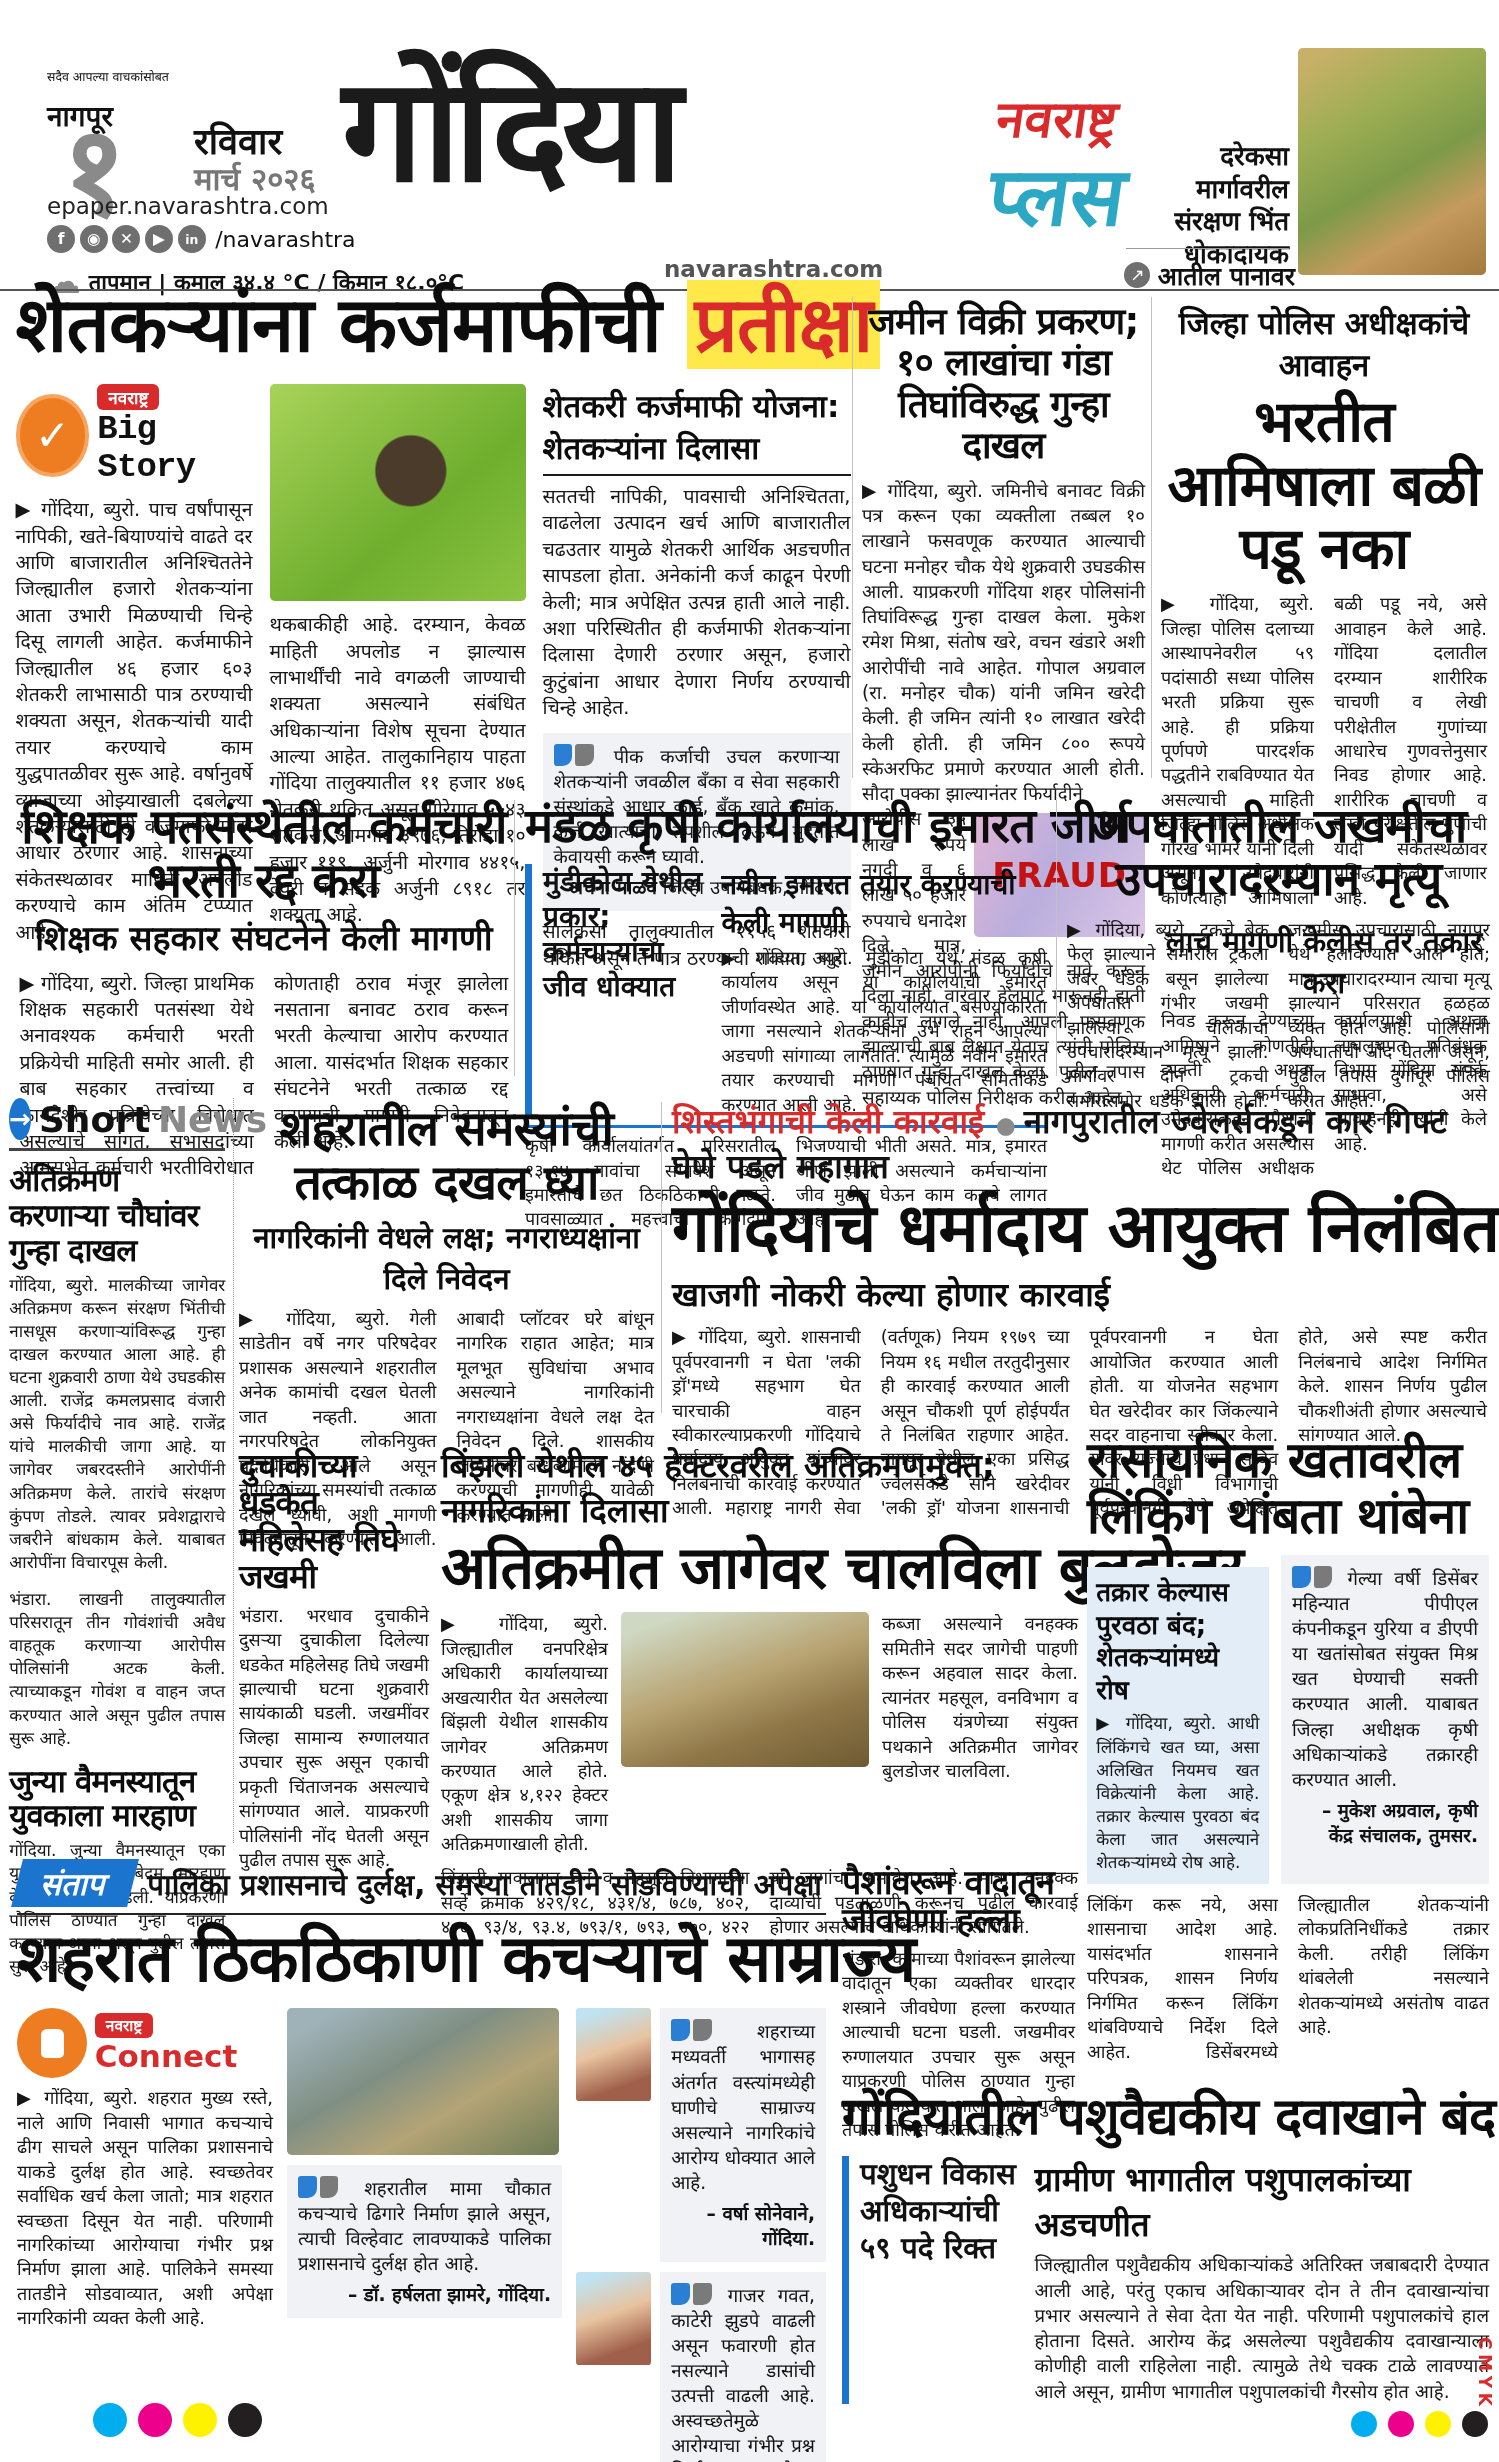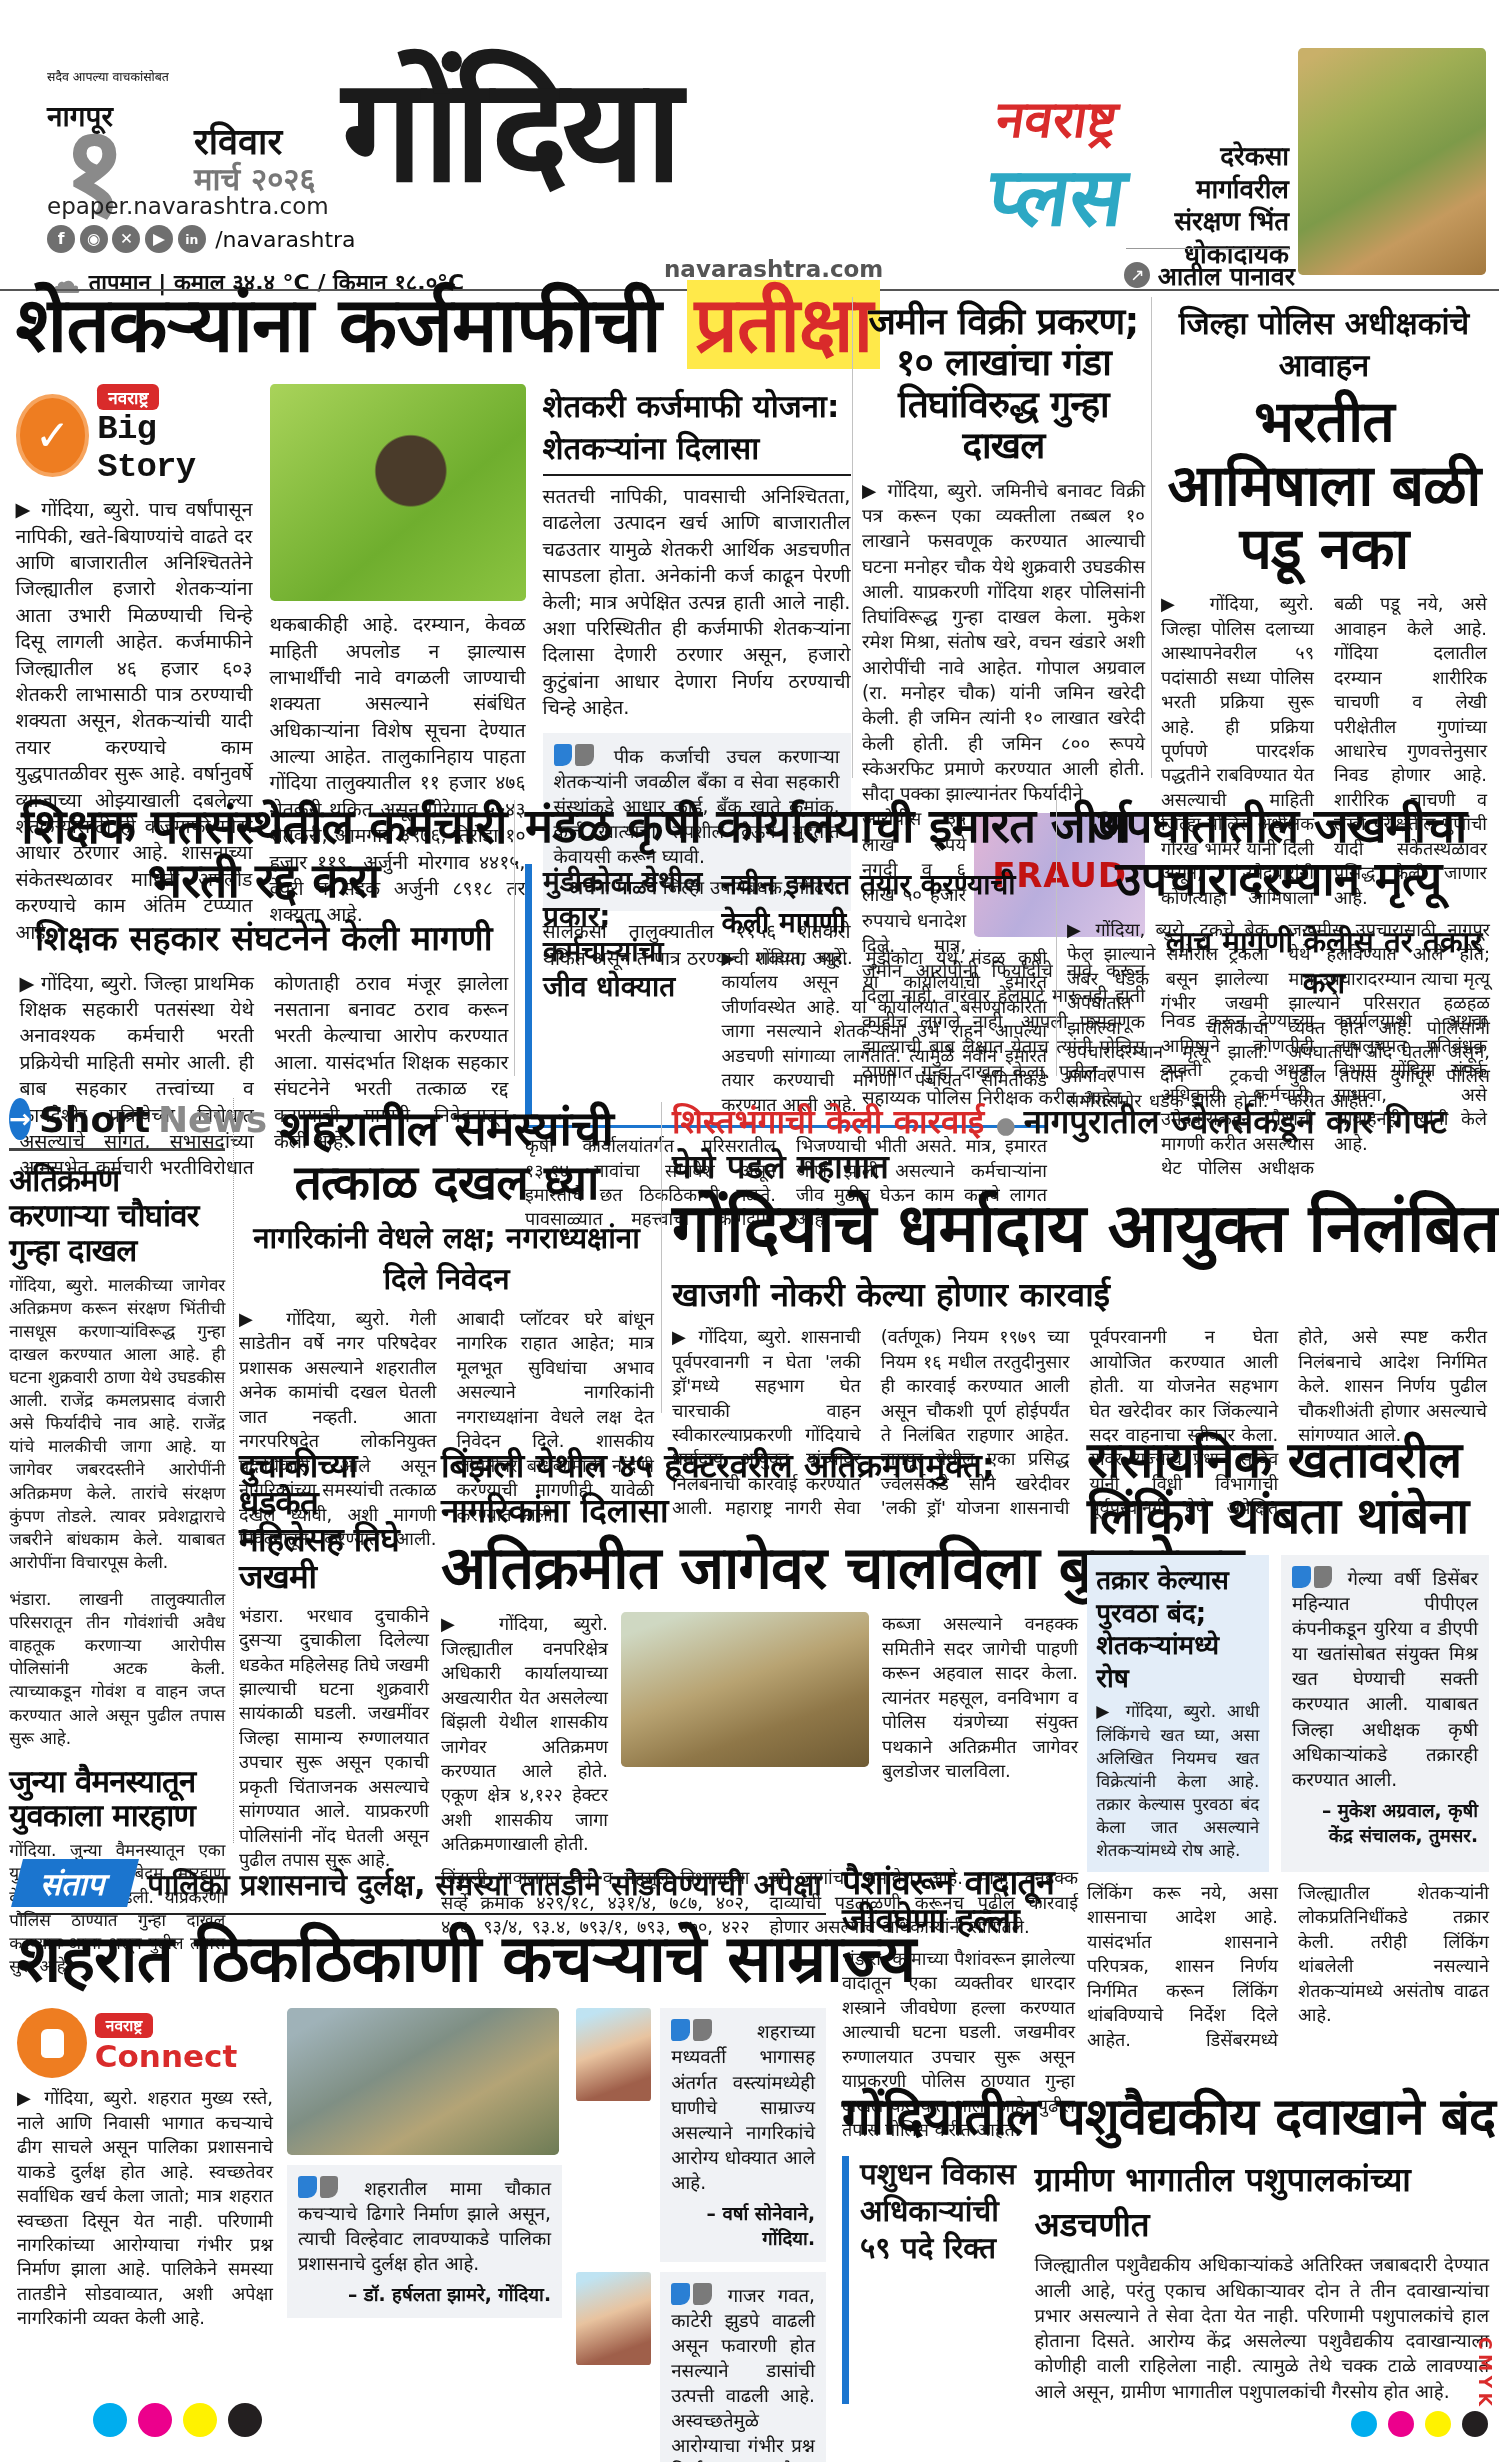--- a/index.html
+++ b/index.html
@@ -205,21 +205,21 @@
       <div class="bodytxt" style="font-size:18px;width:167px;flex:0 0 auto;">▶ गोंदिया, ब्युरो. जिल्ह्यातील वनपरिक्षेत्र अधिकारी कार्यालयाच्या अखत्यारीत येत असलेल्या बिंझली येथील शासकीय जागेवर अतिक्रमण करण्यात आले होते. एकूण क्षेत्र ४,१२२ हेक्टर अशी शासकीय जागा अतिक्रमणाखाली होती.</div>
       <div class="photo" style="width:248px;height:155px;flex:0 0 auto;background:linear-gradient(160deg,#cfd8c2 10%,#b8a372 45%,#8f7748 70%,#6e5a33);"></div>
       <div class="bodytxt" style="font-size:18px;flex:1;">कब्जा असल्याने वनहक्क समितीने सदर जागेची पाहणी करून अहवाल सादर केला. त्यानंतर महसूल, वनविभाग व पोलिस यंत्रणेच्या संयुक्त पथकाने अतिक्रमीत जागेवर बुलडोजर चालविला.</div>
     </div>
     <div class="bodytxt cols2" style="font-size:18px;margin-top:9.3px;">बिंझली गावालगत वन व महसूल विभागाच्या सर्व्हे क्रमांक ४२९/१८, ४३१/४, ७८७, ४०२, ४०८, ९३/४, ९३.४, ७९३/१, ७९३, ४७०, ४२२ या जागांचा समावेश आहे. मात्र, वनहक्क दाव्यांची पडताळणी करूनच पुढील कारवाई होणार असल्याचे अधिकाऱ्यांनी सांगितले.</div>
   </div>
 
   <div class="abs" style="left:1087px;top:1432px;width:402px;">
     <div class="hl" style="font-size:50px;">रासायनिक खतावरील लिंकिंग थांबता थांबेना</div>
     <div style="display:flex;gap:12.4px;margin-top:11px;">
-      <div style="width:163px;flex:0 0 auto;background:#e3edf8;padding:9.3px;">
+      <div style="width:163px;flex:0 0 auto;background:#e3edf8;padding:9.3px;margin-top:12px;">
         <div class="deck" style="font-size:26px;line-height:1.25;">तक्रार केल्यास पुरवठा बंद; शेतकऱ्यांमध्ये रोष</div>
         <div class="bodytxt" style="font-size:17px;margin-top:6.2px;">▶ गोंदिया, ब्युरो. आधी लिंकिंगचे खत घ्या, असा अलिखित नियमच खत विक्रेत्यांनी केला आहे. तक्रार केल्यास पुरवठा बंद केला जात असल्याने शेतकऱ्यांमध्ये रोष आहे.</div>
       </div>
       <div class="quotebox" style="flex:1;">
         <span class="qm b"></span><span class="qm g"></span>
         <span>गेल्या वर्षी डिसेंबर महिन्यात पीपीएल कंपनीकडून युरिया व डीएपी या खतांसोबत संयुक्त मिश्र खत घेण्याची सक्ती करण्यात आली. याबाबत जिल्हा अधीक्षक कृषी अधिकाऱ्यांकडे तक्रारही करण्यात आली.</span>
         <div class="quoteby">– मुकेश अग्रवाल, कृषी केंद्र संचालक, तुमसर.</div>
       </div>
     </div>
     <div class="bodytxt cols2" style="font-size:18px;margin-top:9.3px;">लिंकिंग करू नये, असा शासनाचा आदेश आहे. यासंदर्भात शासनाने परिपत्रक, शासन निर्णय निर्गमित करून लिंकिंग थांबविण्याचे निर्देश दिले आहेत. डिसेंबरमध्ये जिल्ह्यातील शेतकऱ्यांनी लोकप्रतिनिधींकडे तक्रार केली. तरीही लिंकिंग थांबलेली नसल्याने शेतकऱ्यांमध्ये असंतोष वाढत आहे.</div>

